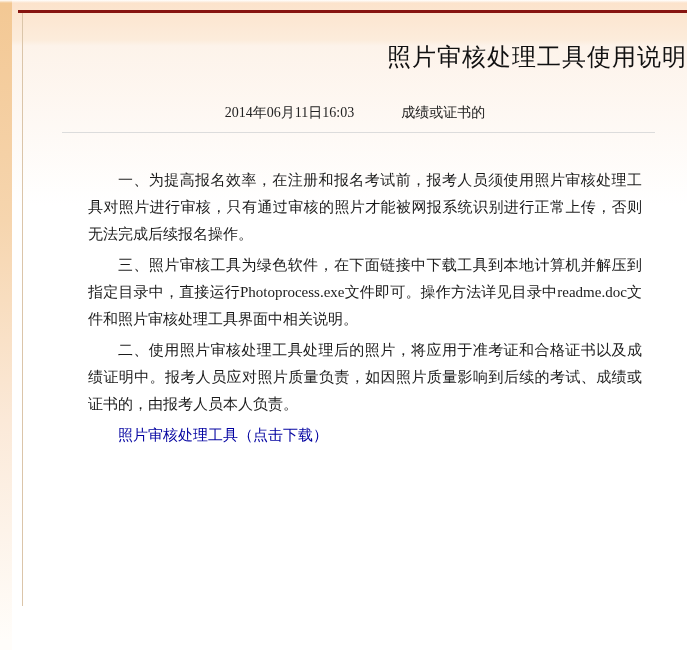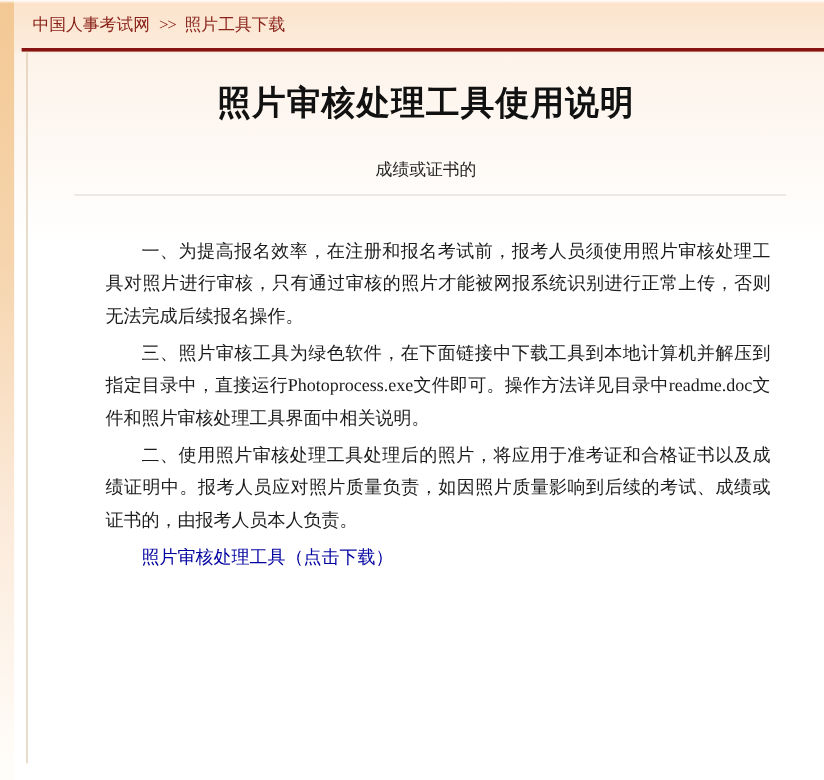--- a/index.html
+++ b/index.html
@@ -40,23 +40,23 @@
     height: 3px;
     background: #871410;
   }
   .content {
     margin-left: 10px;
     border-left: 1px solid #dbc5a9;
     height: 593px;
   }
   .title {
     margin: 0; padding-top: 27px;
-    font-size: 28px; line-height: 34px;
-    font-weight: bold; color: #111111;
-    text-align: center;
+    font-size: 24px; line-height: 34px;
+    font-weight: normal; color: #111111;
+    text-align: right;
     letter-spacing: 1px;
   }
   .meta {
     margin-top: 30px;
     display: flex; justify-content: center; gap: 47px;
     font-size: 14px; line-height: 17px; color: #222222;
   }
   .meta a { color: #222222; text-decoration: none; cursor: pointer; }
   .meta-divider {
     margin: 11px 32px 0 39px;
@@ -86,33 +86,29 @@
   }
 </style>
 </head>
 <body>
 
 <div class="screen">
   <div class="left-strip"></div>
 
   <div class="page">
 
-    <div class="breadcrumb">
-      <a href="#">中国人事考试网</a>
-      <span class="crumb-sep">&gt;&gt;</span>
-      <span>照片工具下载</span>
-    </div>
 
     <div class="red-line"></div>
 
     <div class="content">
 
       <h1 class="title">照片审核处理工具使用说明</h1>
 
       <div class="meta">
+        <span>2014年06月11日16:03</span>
         <a href="#">成绩或证书的</a>
       </div>
 
       <hr class="meta-divider">
 
       <div class="body">
         <p>一、为提高报名效率，在注册和报名考试前，报考人员须使用照片审核处理工具对照片进行审核，只有通过审核的照片才能被网报系统识别进行正常上传，否则无法完成后续报名操作。</p>
         <p>三、照片审核工具为绿色软件，在下面链接中下载工具到本地计算机并解压到指定目录中，直接运行Photoprocess.exe文件即可。操作方法详见目录中readme.doc文件和照片审核处理工具界面中相关说明。</p>
         <p>二、使用照片审核处理工具处理后的照片，将应用于准考证和合格证书以及成绩证明中。报考人员应对照片质量负责，如因照片质量影响到后续的考试、成绩或证书的，由报考人员本人负责。</p>
 

